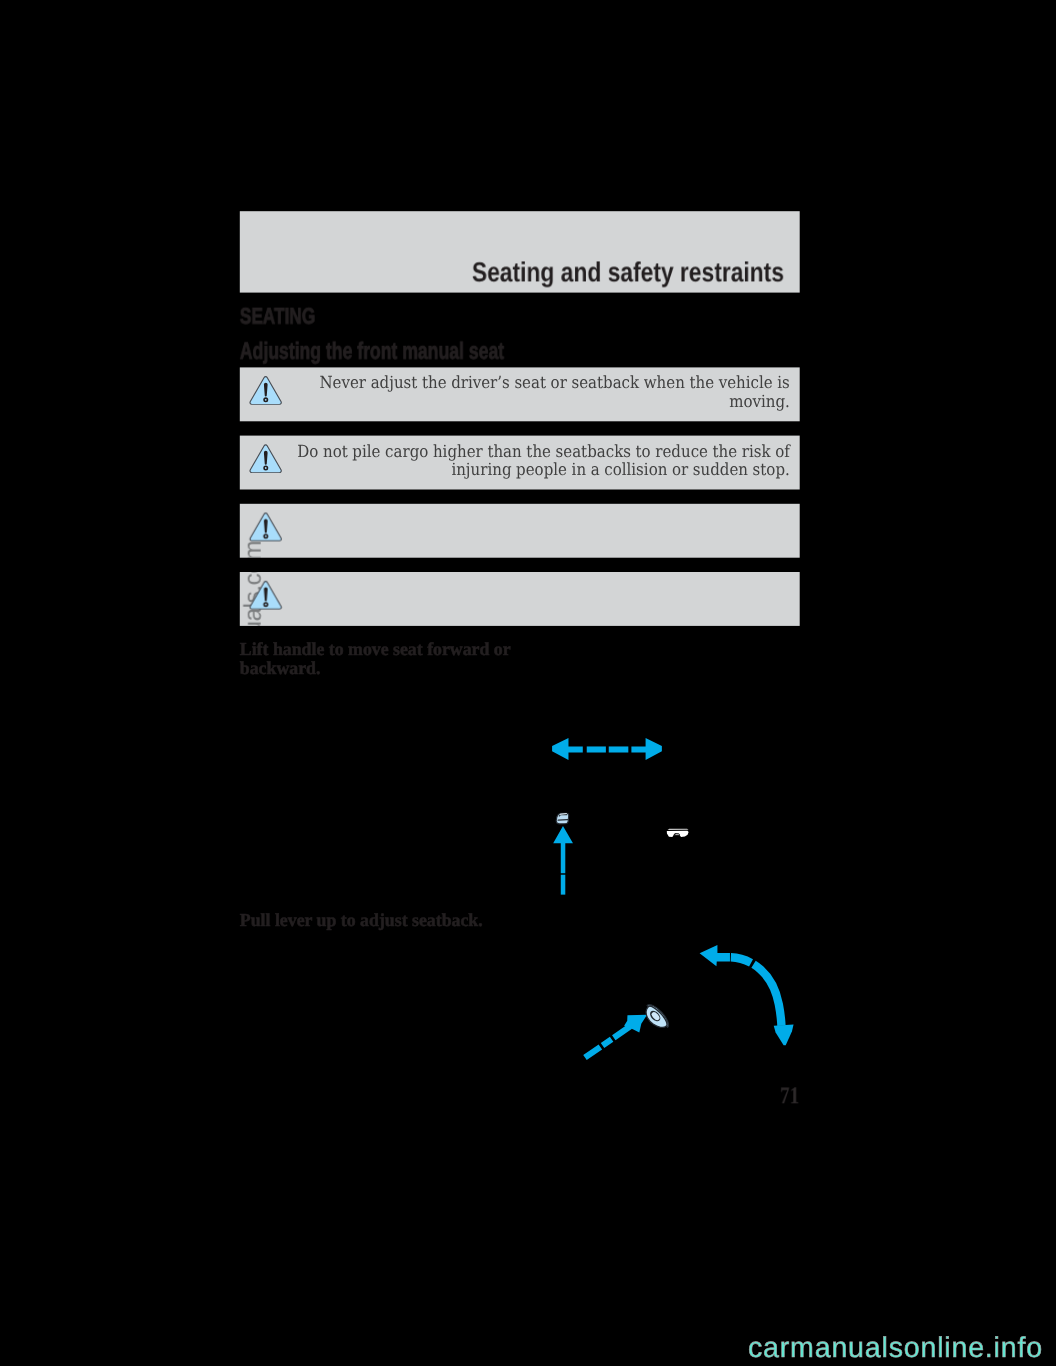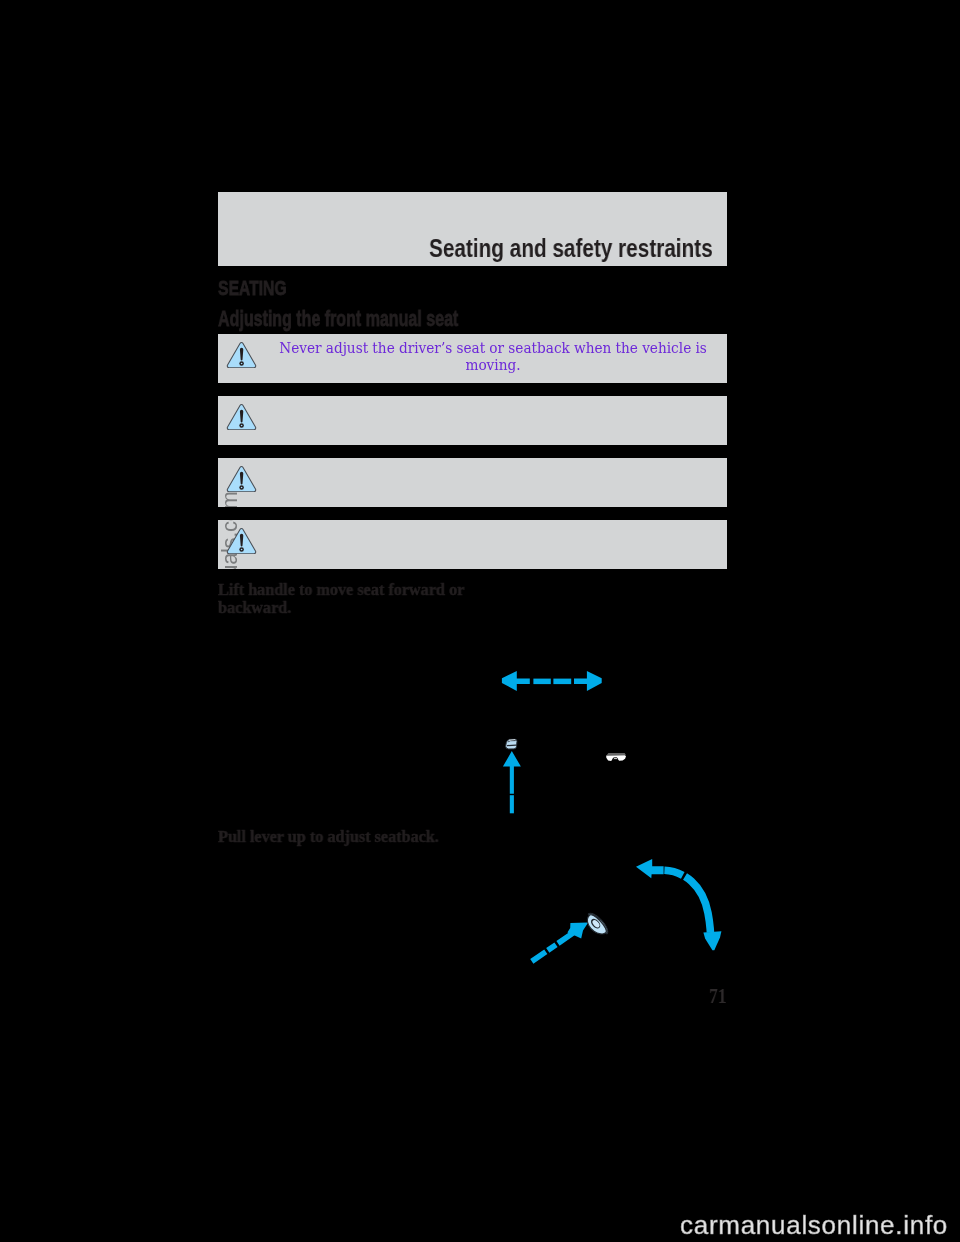--- a/index.html
+++ b/index.html
@@ -19,32 +19,32 @@
   
   .sec-head{position:absolute;left:218px;color:#231f20;white-space:nowrap;}
   #sec-seating{top:276px;font-family:"Liberation Sans",sans-serif;font-weight:bold;font-size:20.5px;transform:scaleX(0.765);transform-origin:0 0;-webkit-text-stroke:0.85px #231f20;}
   #sec-adjust{top:306.5px;font-family:"Liberation Sans",sans-serif;font-weight:bold;font-size:21.5px;transform:scaleX(0.745);transform-origin:0 0;-webkit-text-stroke:0.8px #231f20;}
 
   
   .warn{position:absolute;left:218px;width:509px;height:49px;background:#d3d5d6;}
   .warn .tri{position:absolute;left:8.4px;top:6.7px;width:31px;height:27.5px;}
   .warn .wtext{position:absolute;left:49.5px;top:5.6px;width:450px;
       font-family:"DejaVu Serif",serif;font-stretch:condensed;font-size:15.2px;line-height:16.6px;
-      color:#6d28d9;text-align:center;word-spacing:-0.15px;}
+      color:#404040;text-align:right;word-spacing:-0.15px;}
 
   
   .cap{position:absolute;left:218px;color:#231f20;
       font-family:"Liberation Serif",serif;font-weight:bold;font-size:16.6px;line-height:17.7px;
       -webkit-text-stroke:0.5px #231f20;transform:scaleX(0.975);transform-origin:0 0;}
 
   .pagenum{position:absolute;left:708.5px;top:982.8px;color:#2d292a;
       font-family:"Liberation Serif",serif;font-weight:bold;font-size:22px;
       transform:scaleX(0.80);transform-origin:0 0;}
 
-  .watermark{position:absolute;left:679.5px;top:1209.5px;color:#e5e5e5;
+  .watermark{position:absolute;left:679.5px;top:1209.5px;color:#5eead4;
       font-family:"Liberation Sans",sans-serif;font-size:26px;letter-spacing:0.72px;white-space:nowrap;text-align:center;
       -webkit-text-stroke:0.55px #a6a6a6;}
 
   .art{position:absolute;left:0;top:0;width:960px;height:1242px;pointer-events:none;}
   .wm-clip{position:absolute;overflow:hidden;pointer-events:none;left:0;top:0;width:120px;height:49px;}
   .wm-rot{position:absolute;white-space:nowrap;color:#7b7d7e;
       font-family:"Liberation Sans",sans-serif;font-size:22px;letter-spacing:-0.35px;
       transform-origin:0 0;transform:rotate(-90deg);}
 </style>
 </head>
@@ -67,20 +67,21 @@
       </svg>
     <div class="wtext">Never adjust the driver’s seat or seatback when the vehicle is moving.</div>
   </div>
   <div class="warn" style="top:396px">
     <svg class="tri" viewBox="0 0 32 28">
         <path d="M14.6 2.1 L1.6 24.6 a1.9 1.9 0 0 0 1.65 2.85 h25.5 a1.9 1.9 0 0 0 1.65 -2.85 L17.4 2.1 a1.6 1.6 0 0 0 -2.8 0 Z" fill="#a9ddfb" stroke="#4a4f56" stroke-width="1.1"></path>
         <path d="M14.35 8.65 a1.75 1.75 0 0 1 3.5 0 l-0.8 10.3 a0.95 0.95 0 0 1 -1.9 0 Z" fill="#231f20"></path>
         <circle cx="16.1" cy="23.0" r="2.35" fill="#231f20"></circle>
         <circle cx="16.1" cy="23.0" r="0.85" fill="#a9ddfb"></circle>
       </svg>
+    <div class="wtext">Do not pile cargo higher than the seatbacks to reduce the risk of injuring people in a collision or sudden stop.</div>
   </div>
   <div class="warn" style="top:458px">
     <div class="wm-clip">
         <div class="wm-rot" style="left:-1px;top:189.8px">carmanuals.com</div>
       </div>
     <svg class="tri" viewBox="0 0 32 28">
         <path d="M14.6 2.1 L1.6 24.6 a1.9 1.9 0 0 0 1.65 2.85 h25.5 a1.9 1.9 0 0 0 1.65 -2.85 L17.4 2.1 a1.6 1.6 0 0 0 -2.8 0 Z" fill="#a9ddfb" stroke="#4a4f56" stroke-width="1.1"></path>
         <path d="M14.35 8.65 a1.75 1.75 0 0 1 3.5 0 l-0.8 10.3 a0.95 0.95 0 0 1 -1.9 0 Z" fill="#231f20"></path>
         <circle cx="16.1" cy="23.0" r="2.35" fill="#231f20"></circle>
         <circle cx="16.1" cy="23.0" r="0.85" fill="#a9ddfb"></circle>

